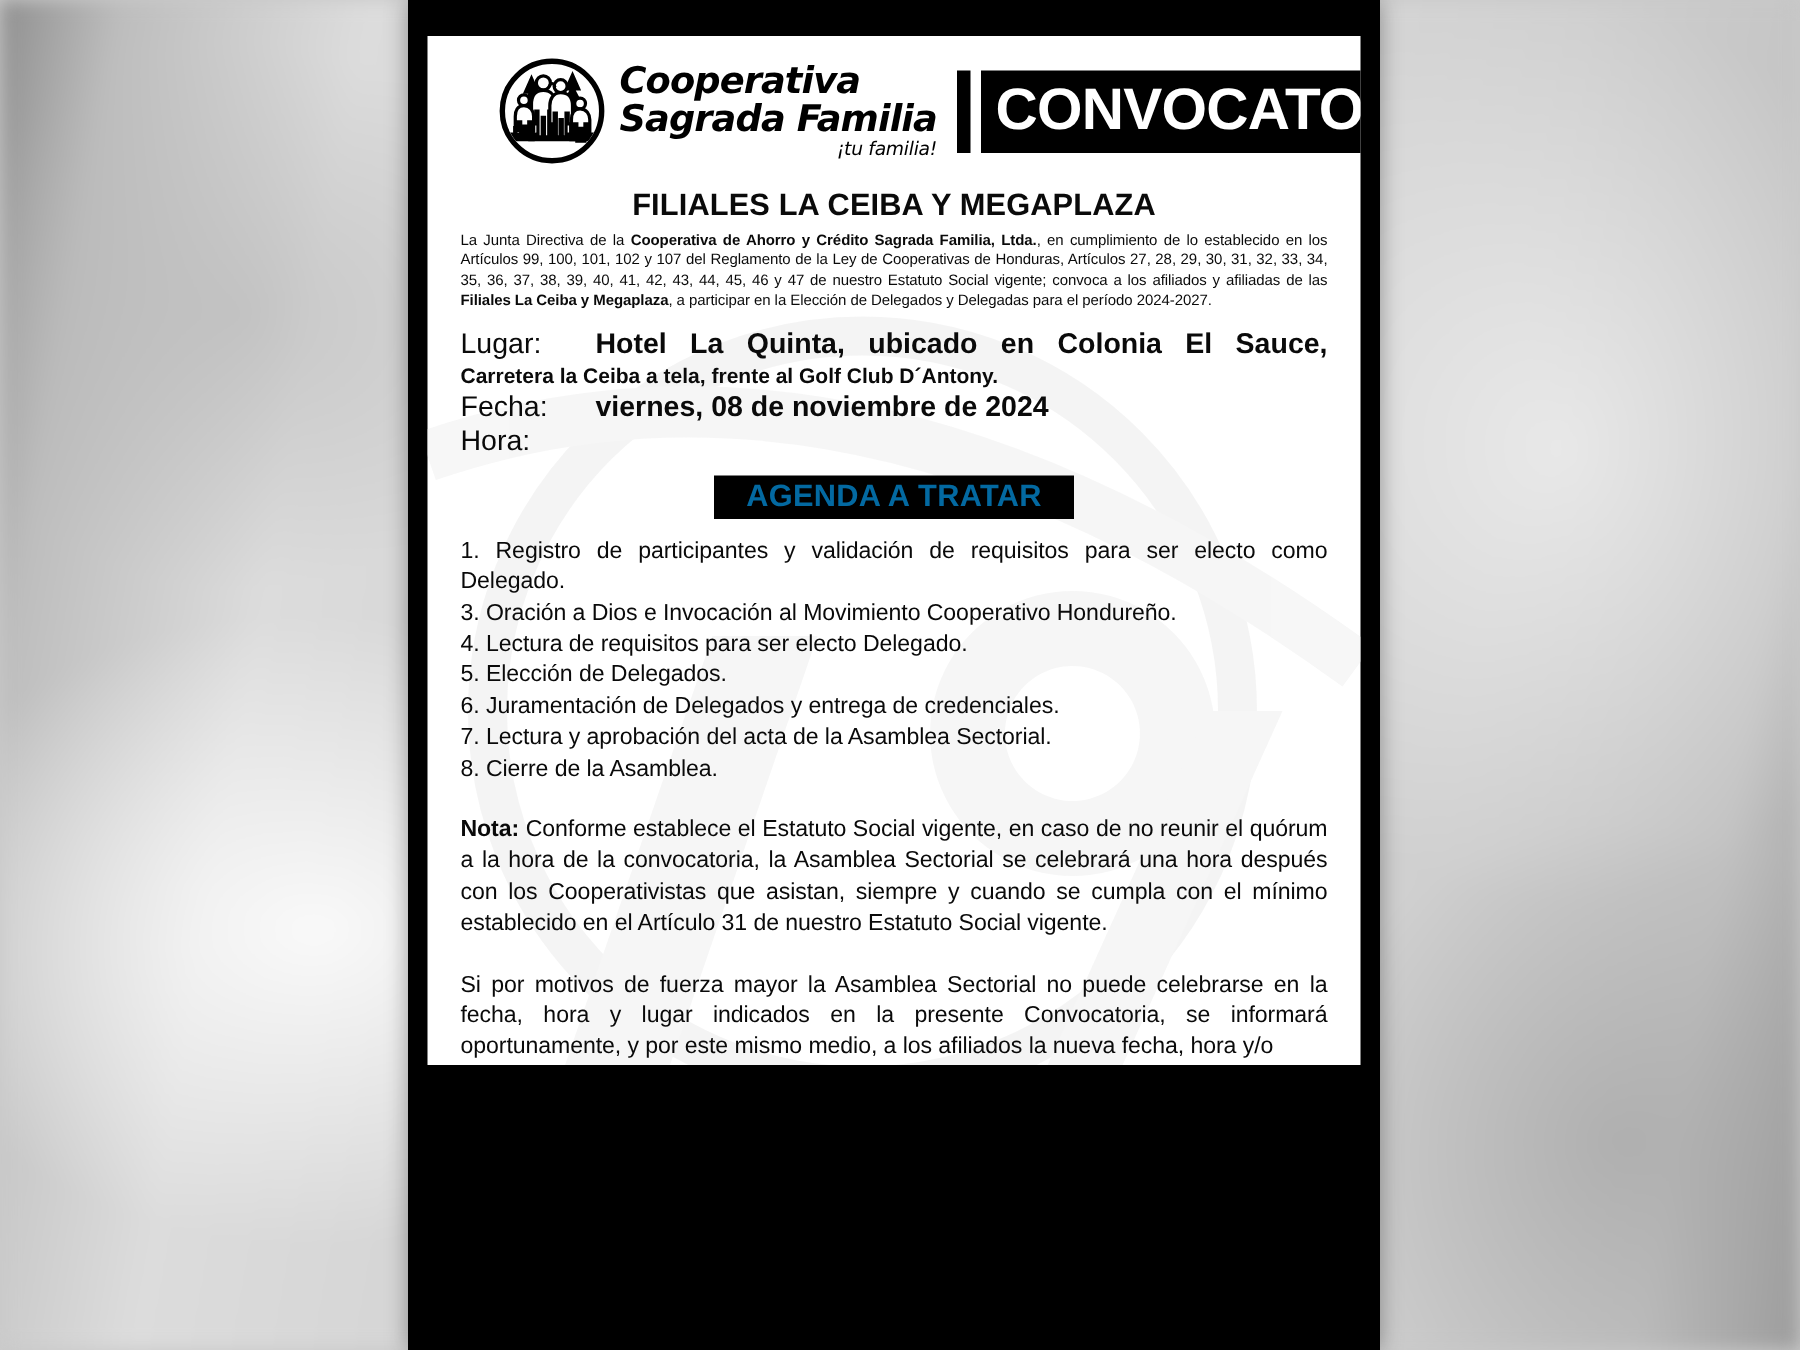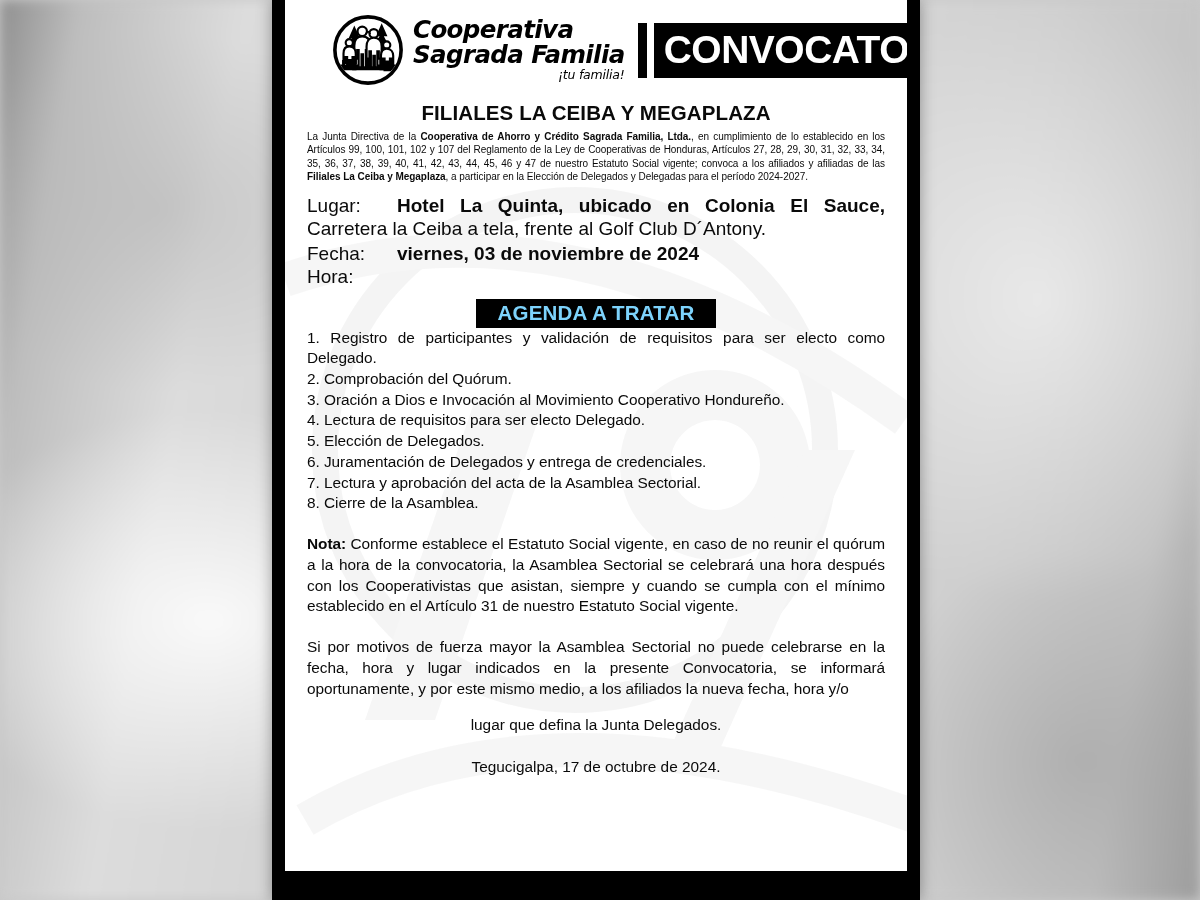--- a/index.html
+++ b/index.html
@@ -33,23 +33,23 @@
     left: 272px;
     top: 0px;
     width: 648px;
     height: 900px;
     background: #000000;
     box-shadow: 0 0 14px rgba(0,0,0,0.35);
   }
   #page {
     position: absolute;
     left: 13px;
-    top: 0;
+    top: 24px;
     width: 622px;
-    height: 871px;
+    height: 686px;
     background: #ffffff;
     overflow: hidden;
   }
 
   
   #watermark {
     position: absolute;
     left: -40px;
     top: 120px;
     width: 700px;
@@ -162,42 +162,42 @@
     font-weight: normal;
   }
   .detail-value {
     flex: 1 1 auto;
     font-weight: bold;
     text-align: justify;
     margin-left: 12px;
   }
   .detail-value.spread { text-align-last: justify; }
   .detail-cont {
-    font-weight: normal;
-    font-size: 19px;
+    font-weight: bold;
+    font-size: 14px;
     line-height: 1.2;
     margin-bottom: 2px;
   }
 
   
   .agenda-bar-wrap {
     display: flex;
     justify-content: center;
     margin-top: 10px;
   }
   .agenda-bar {
     background: #000;
-    color: #7dd3fc;
+    color: #0369a1;
     font-weight: bold;
     font-size: 20.5px;
     padding: 2px 22px 3px 22px;
     letter-spacing: 0.2px;
   }
   .agenda-list {
-    margin-top: 0;
+    margin-top: 12px;
     font-size: 15.4px;
     line-height: 1.345;
   }
   .agenda-item { letter-spacing: -0.05px; }
   .agenda-item.justified { text-align: justify; }
 
   
   .note-para {
     font-size: 15.4px;
     line-height: 1.35;
@@ -289,33 +289,32 @@
       <p class="body-para" id="intro-para"><span>La Junta Directiva de la </span><b>Cooperativa de Ahorro y Crédito Sagrada Familia, Ltda.</b><span>, en cumplimiento de lo establecido en los Artículos 99, 100, 101, 102 y 107 del Reglamento de la Ley de Cooperativas de Honduras, Artículos 27, 28, 29, 30, 31, 32, 33, 34, 35, 36, 37,  38, 39, 40, 41, 42, 43, 44, 45, 46 y 47 de nuestro Estatuto Social vigente; convoca a los afiliados y afiliadas de las </span><b>Filiales La Ceiba y Megaplaza</b><span>, a participar en la Elección de Delegados y Delegadas para el período 2024-2027.</span></p>
 
       <div class="details">
         <div class="detail-row">
           <span class="detail-label">Lugar:</span>
           <span class="detail-value spread">Hotel La Quinta, ubicado en Colonia El Sauce,</span>
         </div>
         <div class="detail-cont">Carretera la Ceiba a tela, frente al Golf Club D´Antony.</div>
         <div class="detail-row">
           <span class="detail-label">Fecha:</span>
-          <span class="detail-value">viernes, 03 de noviembre de 2024</span>
+          <span class="detail-value">viernes, 08 de noviembre de 2024</span>
         </div>
         <div class="detail-row">
           <span class="detail-label">Hora:</span>
         </div>
       </div>
 
       <div class="agenda-bar-wrap">
         <div class="agenda-bar">AGENDA A TRATAR</div>
       </div>
       <div class="agenda-list" id="agenda-list">
           <div class="agenda-item justified">1. Registro de participantes y validación de requisitos para ser electo como Delegado.</div>
-          <div class="agenda-item">2. Comprobación del Quórum.</div>
           <div class="agenda-item">3. Oración a Dios e Invocación al Movimiento Cooperativo Hondureño.</div>
           <div class="agenda-item">4. Lectura de requisitos para ser electo Delegado.</div>
           <div class="agenda-item">5. Elección de Delegados.</div>
           <div class="agenda-item">6. Juramentación de Delegados y entrega de credenciales.</div>
           <div class="agenda-item">7. Lectura y aprobación del acta de la Asamblea Sectorial.</div>
           <div class="agenda-item">8. Cierre de la Asamblea.</div>
         </div>
 
       <p class="note-para" id="note-para"><b>Nota:</b><span> Conforme establece el Estatuto Social vigente, en caso de no reunir el quórum a la hora de la convocatoria, la Asamblea Sectorial se celebrará una hora después con los Cooperativistas que asistan, siempre y cuando se cumpla con el mínimo establecido en el Artículo 31 de nuestro Estatuto Social vigente.</span></p>
 

